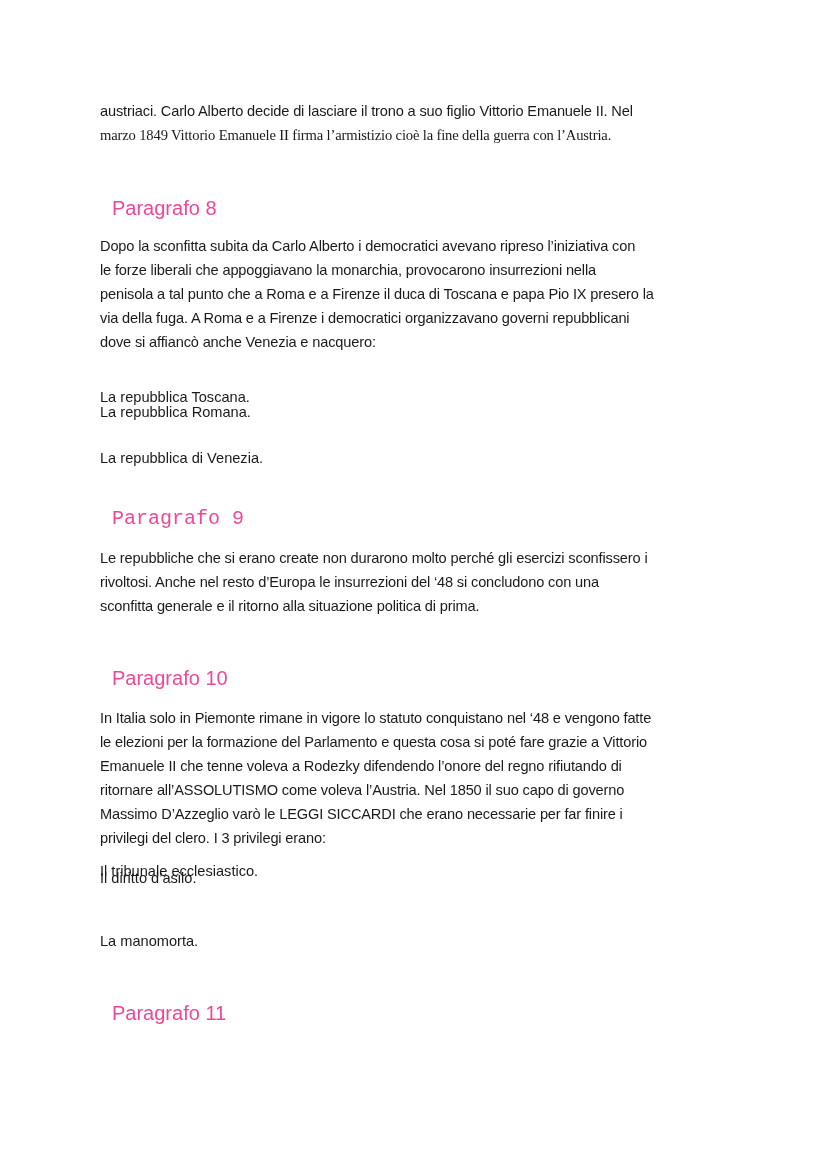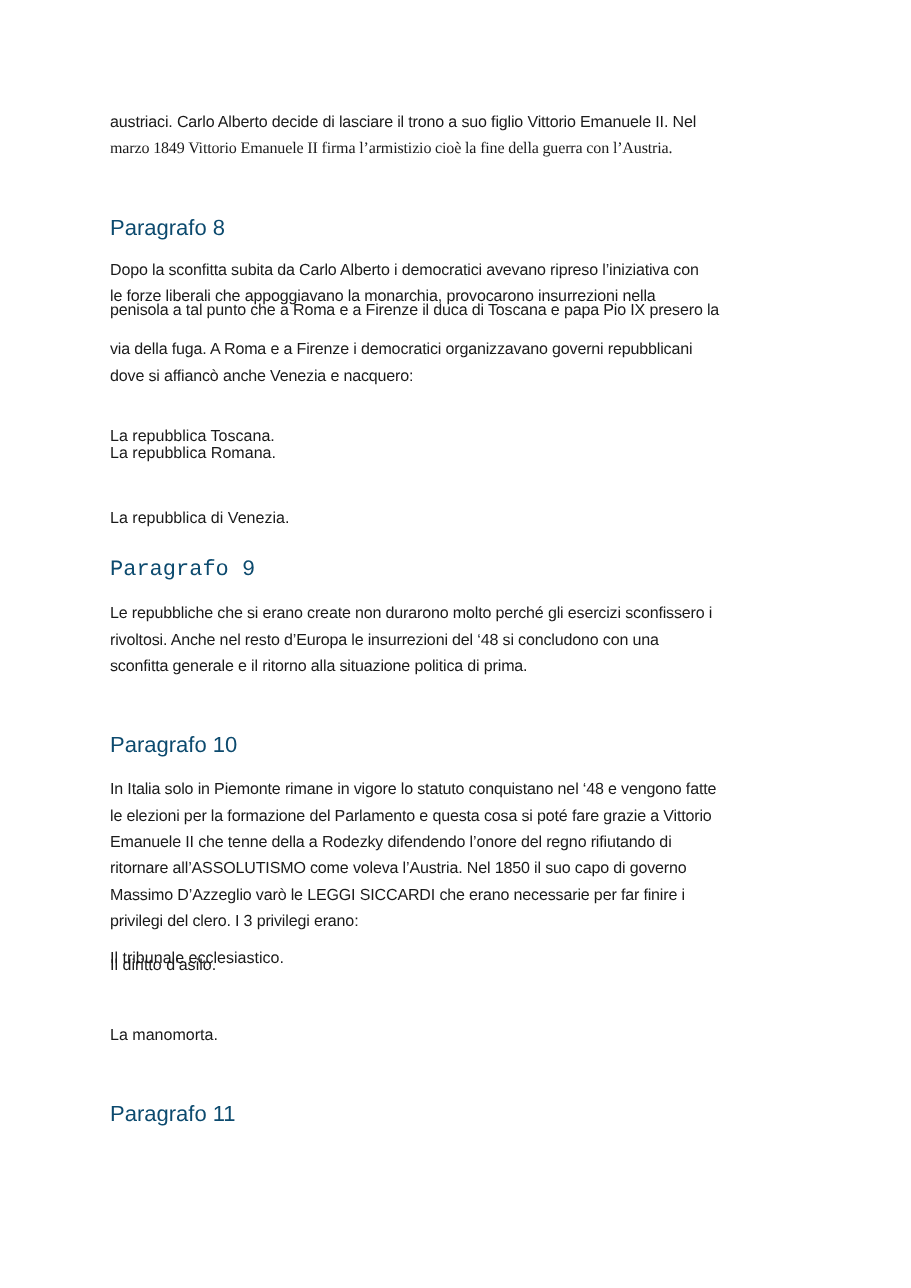--- a/index.html
+++ b/index.html
@@ -32,62 +32,62 @@
     }
     .li {
       position: absolute;
       left: 0;
       font-size: 14.6px;
       line-height: 20px;
       margin: 0;
     }
     .h {
       position: absolute;
-      left: 0;
+      left: 12px;
       font-size: 20px;
       line-height: 26px;
-      color: #0c4a6e;
+      color: #ec4899;
       font-weight: normal;
       margin: 0;
     }
   </style>
 </head>
 <body>
 
 <div class="page">
 
   <div>
     <p class="p" style="top:99px;">austriaci. Carlo Alberto decide di lasciare il trono a suo figlio Vittorio Emanuele II. Nel</p>
     <p class="p" style="top:123px;font-family:Liberation Serif, serif;">marzo 1849 Vittorio Emanuele II firma l’armistizio cioè la fine della guerra con l’Austria.</p>
   </div>
 
   <section>
     <h2 class="h" style="top:195px;">Paragrafo 8</h2>
     <p class="p" style="top:234px;">Dopo la sconfitta subita da Carlo Alberto i democratici avevano ripreso l’iniziativa con</p>
     <p class="p" style="top:258px;">le forze liberali che appoggiavano la monarchia, provocarono insurrezioni nella</p>
-    <p class="p" style="top:270px;">penisola a tal punto che a Roma e a Firenze il duca di Toscana e papa Pio IX presero la</p>
+    <p class="p" style="top:282px;">penisola a tal punto che a Roma e a Firenze il duca di Toscana e papa Pio IX presero la</p>
     <p class="p" style="top:306px;">via della fuga. A Roma e a Firenze i democratici organizzavano governi repubblicani</p>
     <p class="p" style="top:330px;">dove si affiancò anche Venezia e nacquero:</p>
     <p class="li" style="top:367px;margin-top:20px;">La repubblica Toscana.</p>
     <p class="li" style="top:402px;">La repubblica Romana.</p>
-    <p class="li" style="top:461px;">La repubblica di Venezia.</p>
+    <p class="li" style="top:448px;">La repubblica di Venezia.</p>
   </section>
 
   <section>
     <h2 class="h" style="top:506px;font-family:Liberation Mono, monospace;">Paragrafo 9</h2>
     <p class="p" style="top:546px;">Le repubbliche che si erano create non durarono molto perché gli esercizi sconfissero i</p>
     <p class="p" style="top:570px;">rivoltosi. Anche nel resto d’Europa le insurrezioni del ‘48 si concludono con una</p>
     <p class="p" style="top:594px;">sconfitta generale e il ritorno alla situazione politica di prima.</p>
   </section>
 
   <section>
     <h2 class="h" style="top:665px;">Paragrafo 10</h2>
     <p class="p" style="top:706px;">In Italia solo in Piemonte rimane in vigore lo statuto conquistano nel ‘48 e vengono fatte</p>
     <p class="p" style="top:730px;">le elezioni per la formazione del Parlamento e questa cosa si poté fare grazie a Vittorio</p>
-    <p class="p" style="top:754px;">Emanuele II che tenne della a Rodezky difendendo l’onore del regno rifiutando di</p>
+    <p class="p" style="top:754px;">Emanuele II che tenne voleva a Rodezky difendendo l’onore del regno rifiutando di</p>
     <p class="p" style="top:778px;">ritornare all’ASSOLUTISMO come voleva l’Austria. Nel 1850 il suo capo di governo</p>
     <p class="p" style="top:802px;">Massimo D’Azzeglio varò le LEGGI SICCARDI che erano necessarie per far finire i</p>
     <p class="p" style="top:826px;">privilegi del clero. I 3 privilegi erano:</p>
     <p class="li" style="top:861px;">Il tribunale ecclesiastico.</p>
     <p class="li" style="top:868px;">Il diritto d’asilo.</p>
     <p class="li" style="top:931px;">La manomorta.</p>
   </section>
 
   <section>
     <h2 class="h" style="top:1000px;">Paragrafo 11</h2>

